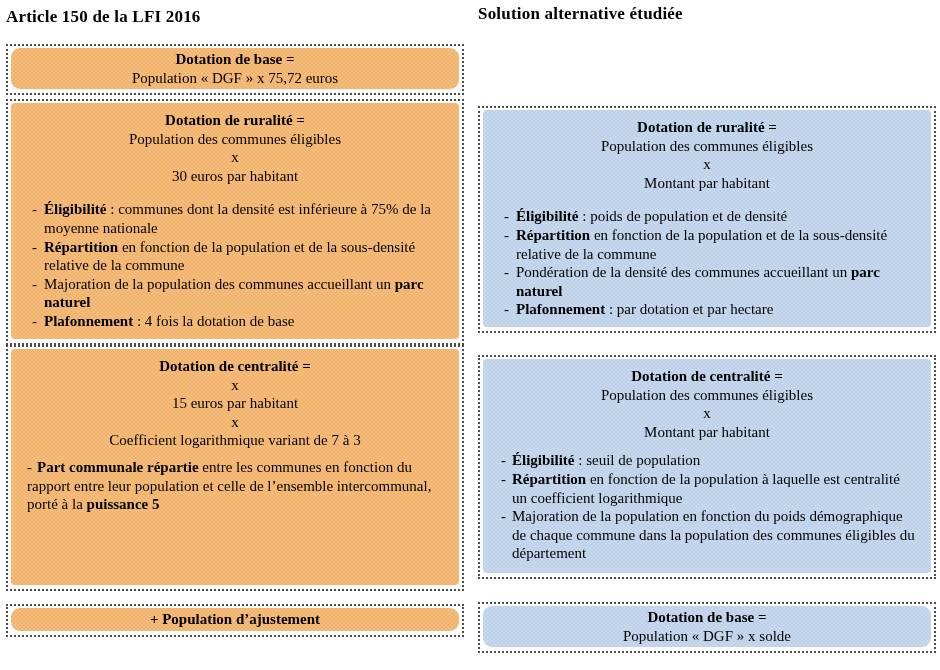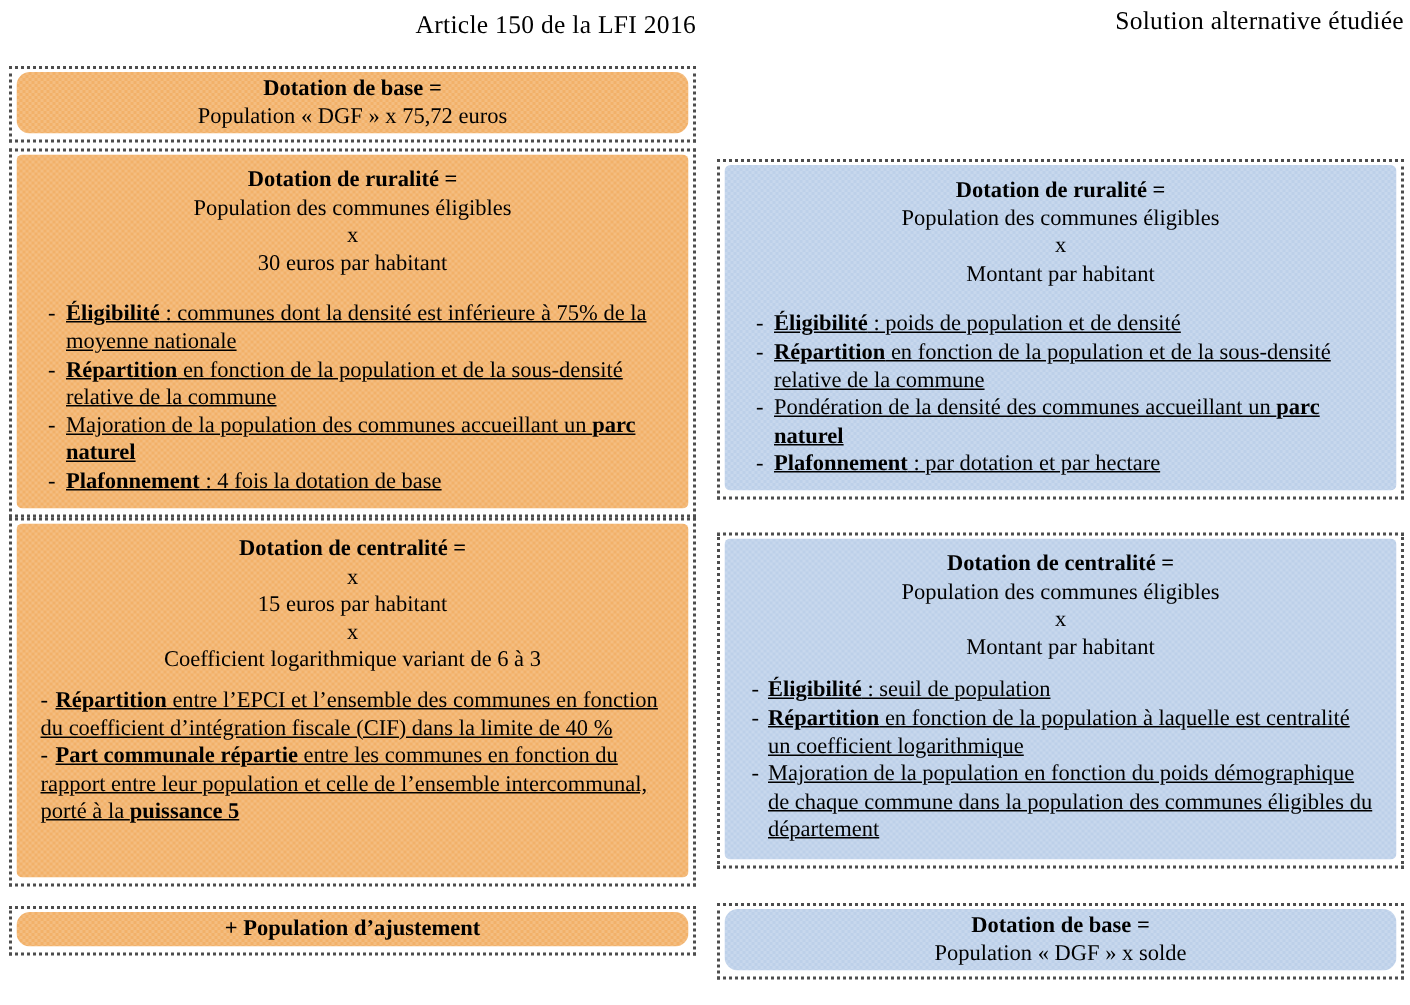--- a/index.html
+++ b/index.html
@@ -3,21 +3,21 @@
 <meta charset="utf-8">
 <style>
   html,body{margin:0;padding:0;}
   body{
     width:940px;height:670px;position:relative;overflow:hidden;
     background:#ffffff;color:#000;
     font-family:"Liberation Serif","DejaVu Serif",serif;
     font-size:15px;
   }
   .col-title{
-    position:absolute;text-align:right;font-weight:normal;font-size:17px;
+    position:absolute;text-align:left;font-weight:bold;font-size:17px;
     letter-spacing:.2px;
   }
   
   .shadow{
     position:absolute;box-sizing:border-box;
     border:2px dotted #4d4d4d;
     padding:2px 3px 4px 3px;
   }
   .box{
     box-sizing:border-box;
@@ -31,21 +31,21 @@
     background-size:4px 4px;
   }
   .orange .box{background-color:#F2B169;}
   .blue   .box{background-color:#BDD0E9;}
   .bar .box{border-radius:9px;padding:2px 10px;}
   .fline{text-align:center;line-height:1.24;}
   .b{font-weight:bold;}
   .bullets{margin-top:15px;}
   .bullet{display:flex;line-height:1.24;}
   .dash{flex:0 0 17px;padding-left:5px;box-sizing:border-box;}
-  .btext{flex:1;text-decoration:underline;}
+  .btext{flex:1;}
   
   .paras{margin-top:8px;}
   .paras .bullet{display:block;}
   .paras .dash{display:inline;padding:0;margin-right:5px;flex:none;}
   
   .tight{margin-top:10px;}
   .tight .dash{flex:0 0 13px;padding-left:2px;}
 
   #l-title{left:6px;top:7px;width:458px;}
   #r-title{left:478px;top:4px;width:458px;}
@@ -106,24 +106,23 @@
   </div>
 </div>
 
 <div id="l-centr" class="shadow orange">
   <div class="box">
     <div>
         <div class="fline b">Dotation de centralité =</div>
         <div class="fline">x</div>
         <div class="fline">15 euros par habitant</div>
         <div class="fline">x</div>
-        <div class="fline">Coefficient logarithmique variant de 6 à 3</div>
+        <div class="fline">Coefficient logarithmique variant de 7 à 3</div>
       </div>
     <div class="bullets paras">
-        <div class="bullet"><span class="dash">-</span><span class="btext"><span class="b">Répartition</span><span> entre l’EPCI et l’ensemble des communes en fonction du coefficient d’intégration fiscale (CIF) dans la limite de 40 %</span></span></div>
         <div class="bullet"><span class="dash">-</span><span class="btext"><span class="b">Part communale répartie</span><span> entre les communes en fonction du rapport entre leur population et celle de l’ensemble intercommunal, porté à la </span><span class="b">puissance 5</span></span></div>
       </div>
   </div>
 </div>
 
 <div id="l-adjust" class="shadow orange bar">
   <div class="box">
     <div>
         <div class="fline b">+ Population d’ajustement</div>
       </div>

